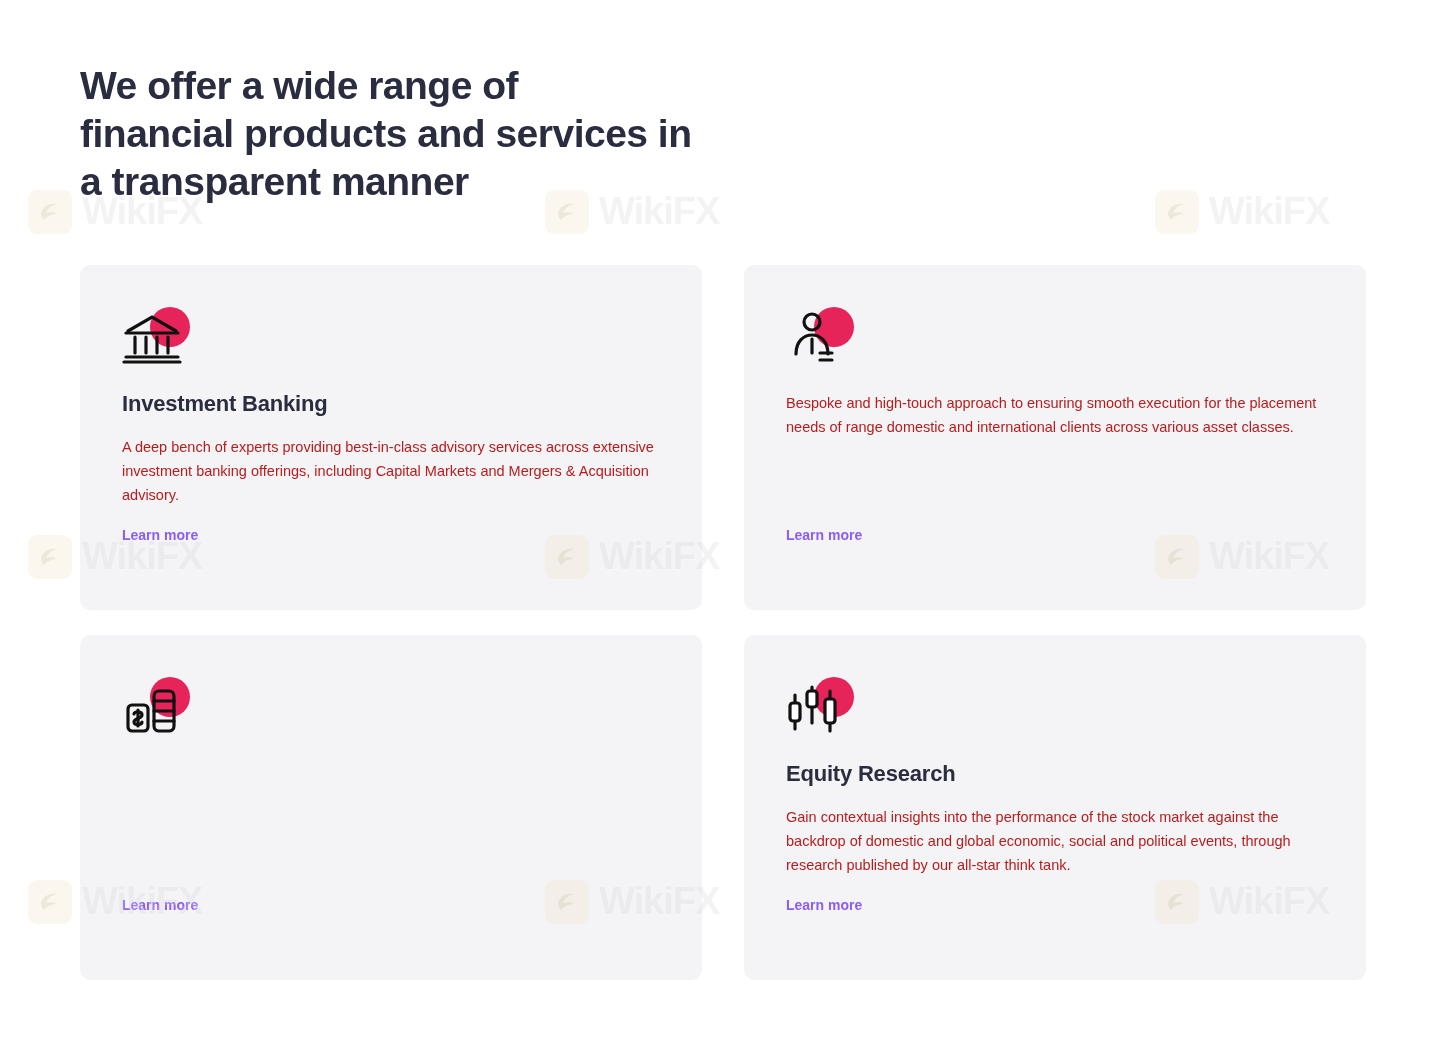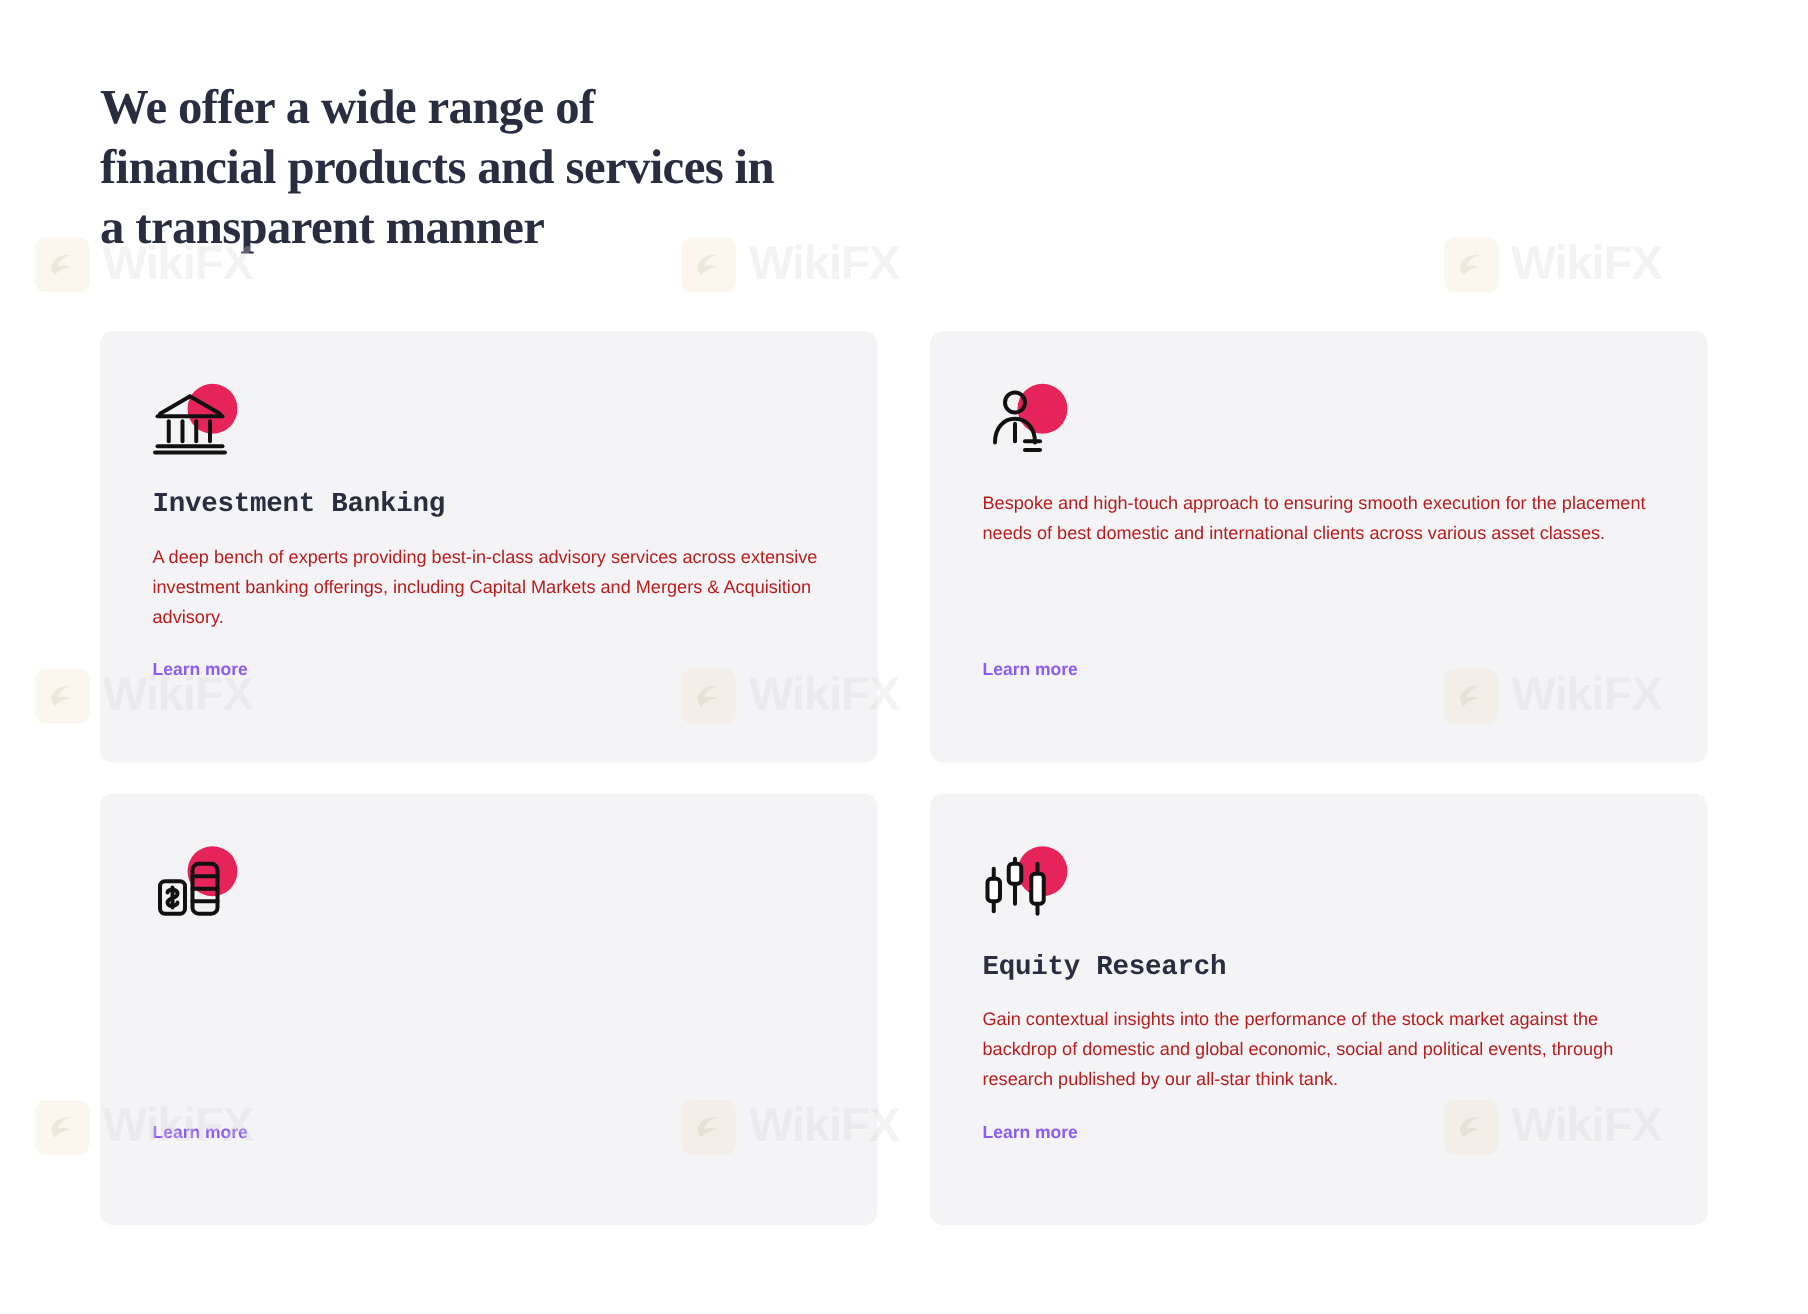--- a/index.html
+++ b/index.html
@@ -21,21 +21,20 @@
     position: absolute;
     left: 80px;
     top: 36px;
     width: 760px;
     font-size: 39px;
     line-height: 48px;
     font-weight: bold;
     letter-spacing: -0.5px;
     color: #2a2d40;
     white-space: pre-line;
-    font-family: Liberation Serif, serif;
   }
 
   
   .cards-grid {
     position: absolute;
     left: 80px;
     top: 265px;
     width: 1286px;
     display: grid;
     grid-template-columns: 622px 622px;
@@ -71,21 +70,20 @@
     top: 4px;
     width: 62px;
     height: 58px;
   }
   .card-title {
     font-size: 22px;
     font-weight: bold;
     color: #2a2d40;
     letter-spacing: -0.2px;
     margin: 0 0 18px 0;
-    font-family: Liberation Mono, monospace;
   }
   .card-desc {
     font-size: 14.5px;
     line-height: 24px;
     color: #b91c1c;
     margin: 0;
     max-width: 540px;
   }
   .card-link {
     position: absolute;
@@ -159,21 +157,21 @@
     <div class="card-icon">
       <div class="icon-blob"></div>
       <svg class="icon-glyph" viewBox="0 0 62 58" fill="none" stroke="#111" stroke-width="3.2" stroke-linecap="round">
         <circle cx="26" cy="13" r="8"></circle>
         <path d="M10 45 C10 32 18 26 26 26 C34 26 42 32 42 45" fill="none"></path>
         <line x1="26" y1="30" x2="26" y2="44"></line>
         <path d="M34 44 L46 44"></path>
         <path d="M34 51 L46 51"></path>
       </svg>
     </div>
-    <p class="card-desc">Bespoke and high-touch approach to ensuring smooth execution for the placement needs of best domestic and international clients across various asset classes.</p>
+    <p class="card-desc">Bespoke and high-touch approach to ensuring smooth execution for the placement needs of range domestic and international clients across various asset classes.</p>
     <a class="card-link">Learn more</a>
   </div>
 
   <div class="card row2">
     <div class="card-icon">
       <div class="icon-blob"></div>
       <svg class="icon-glyph" viewBox="0 0 62 58" fill="none" stroke="#111" stroke-width="3.2" stroke-linecap="round">
         <rect x="6" y="26" width="20" height="26" rx="4"></rect>
         <path d="M16 31 L16 47"></path>
         <path d="M12 35 C12 32 20 32 20 36 C20 40 12 39 12 43 C12 47 20 46 20 43"></path>

